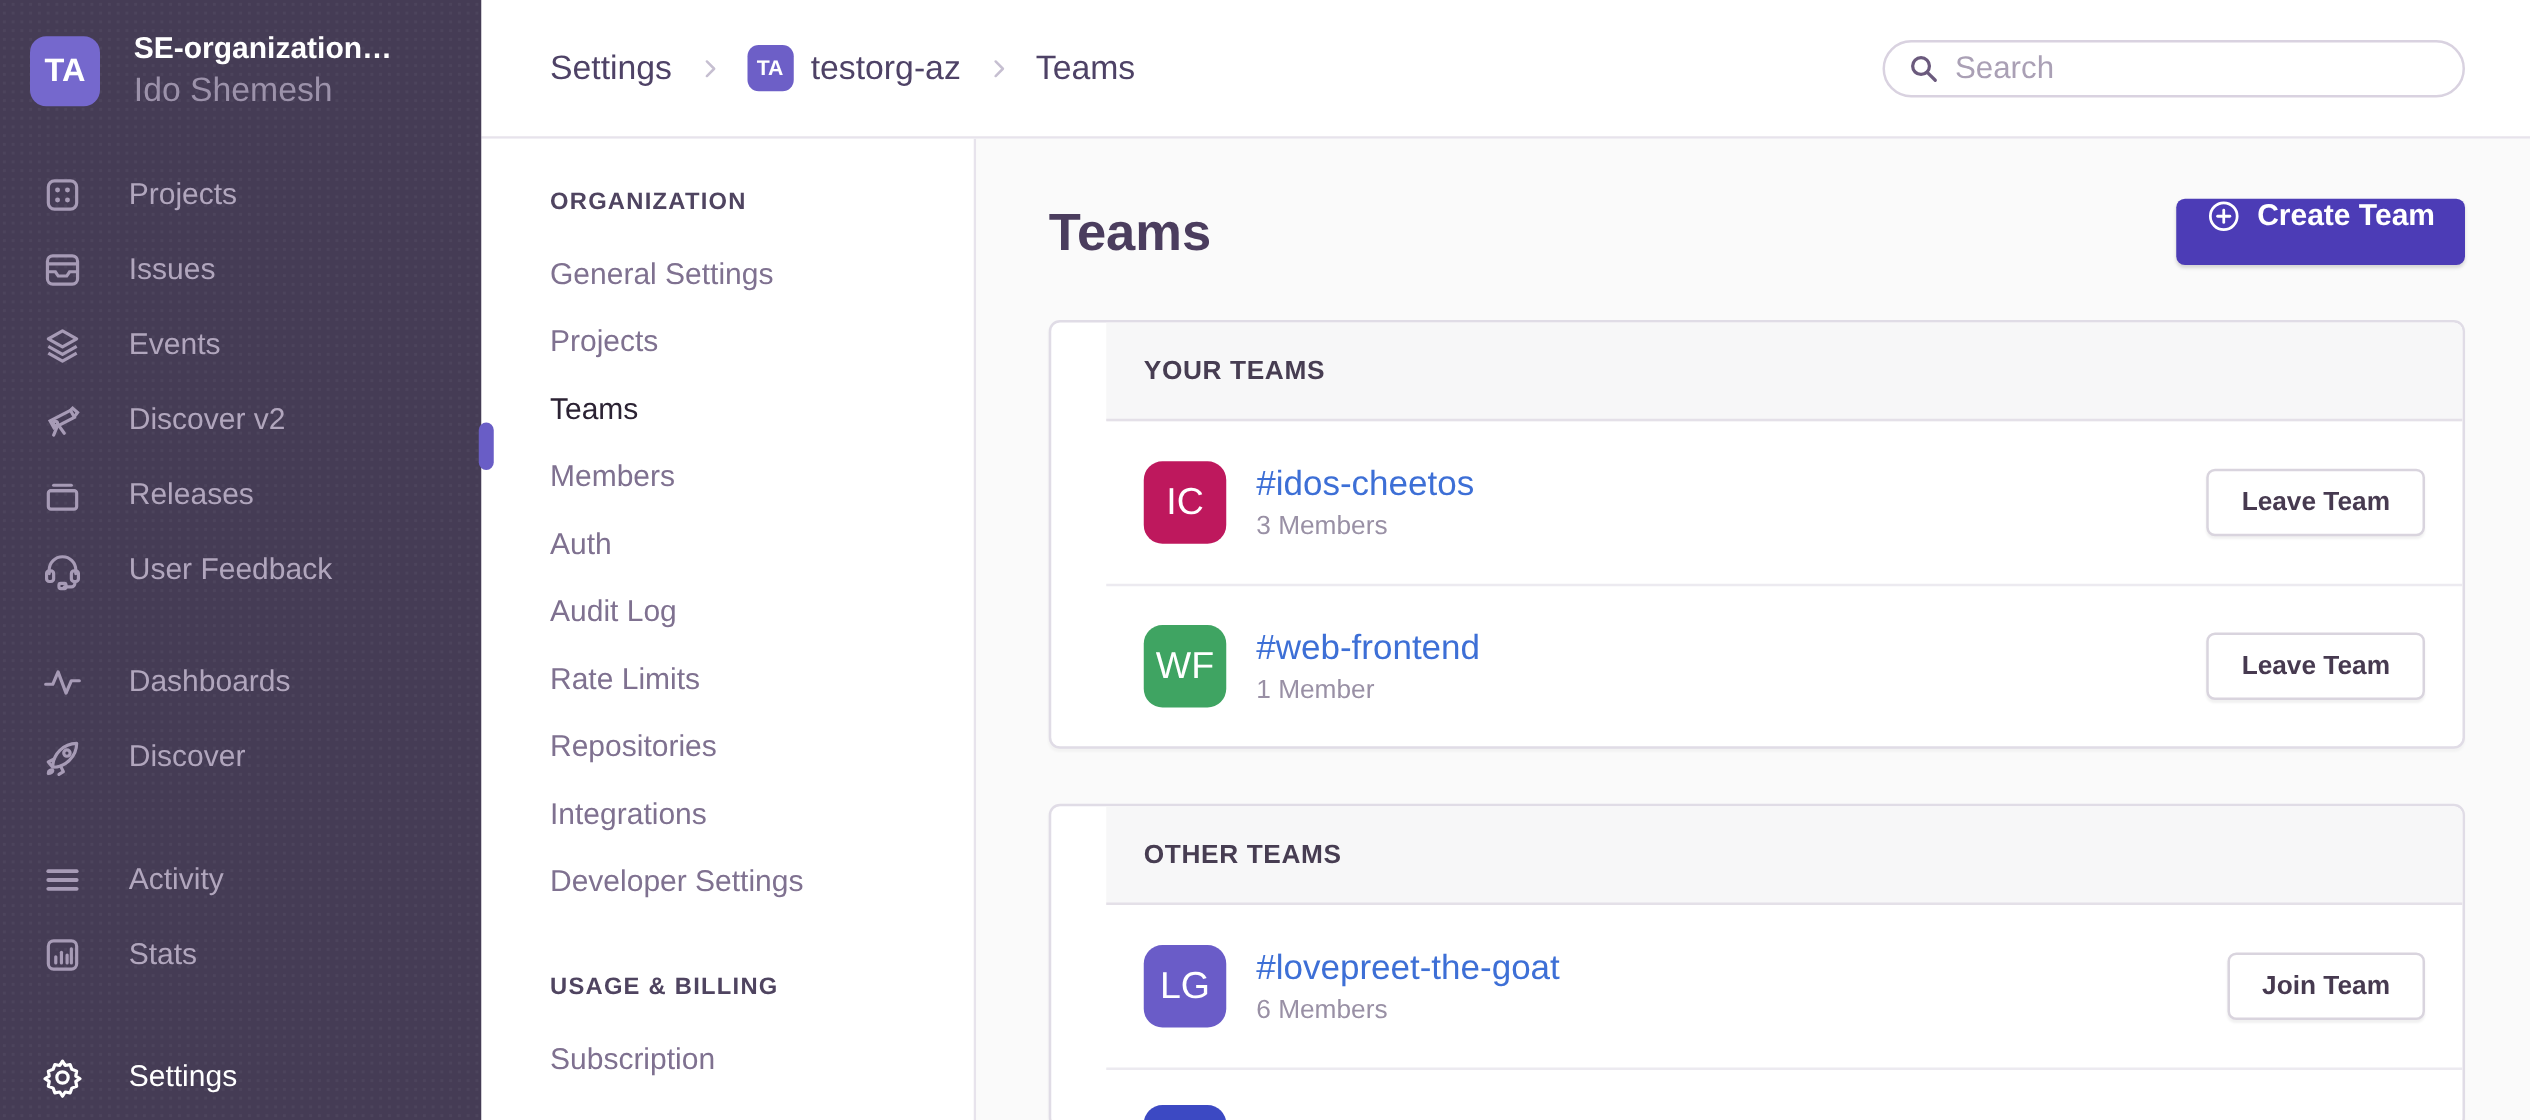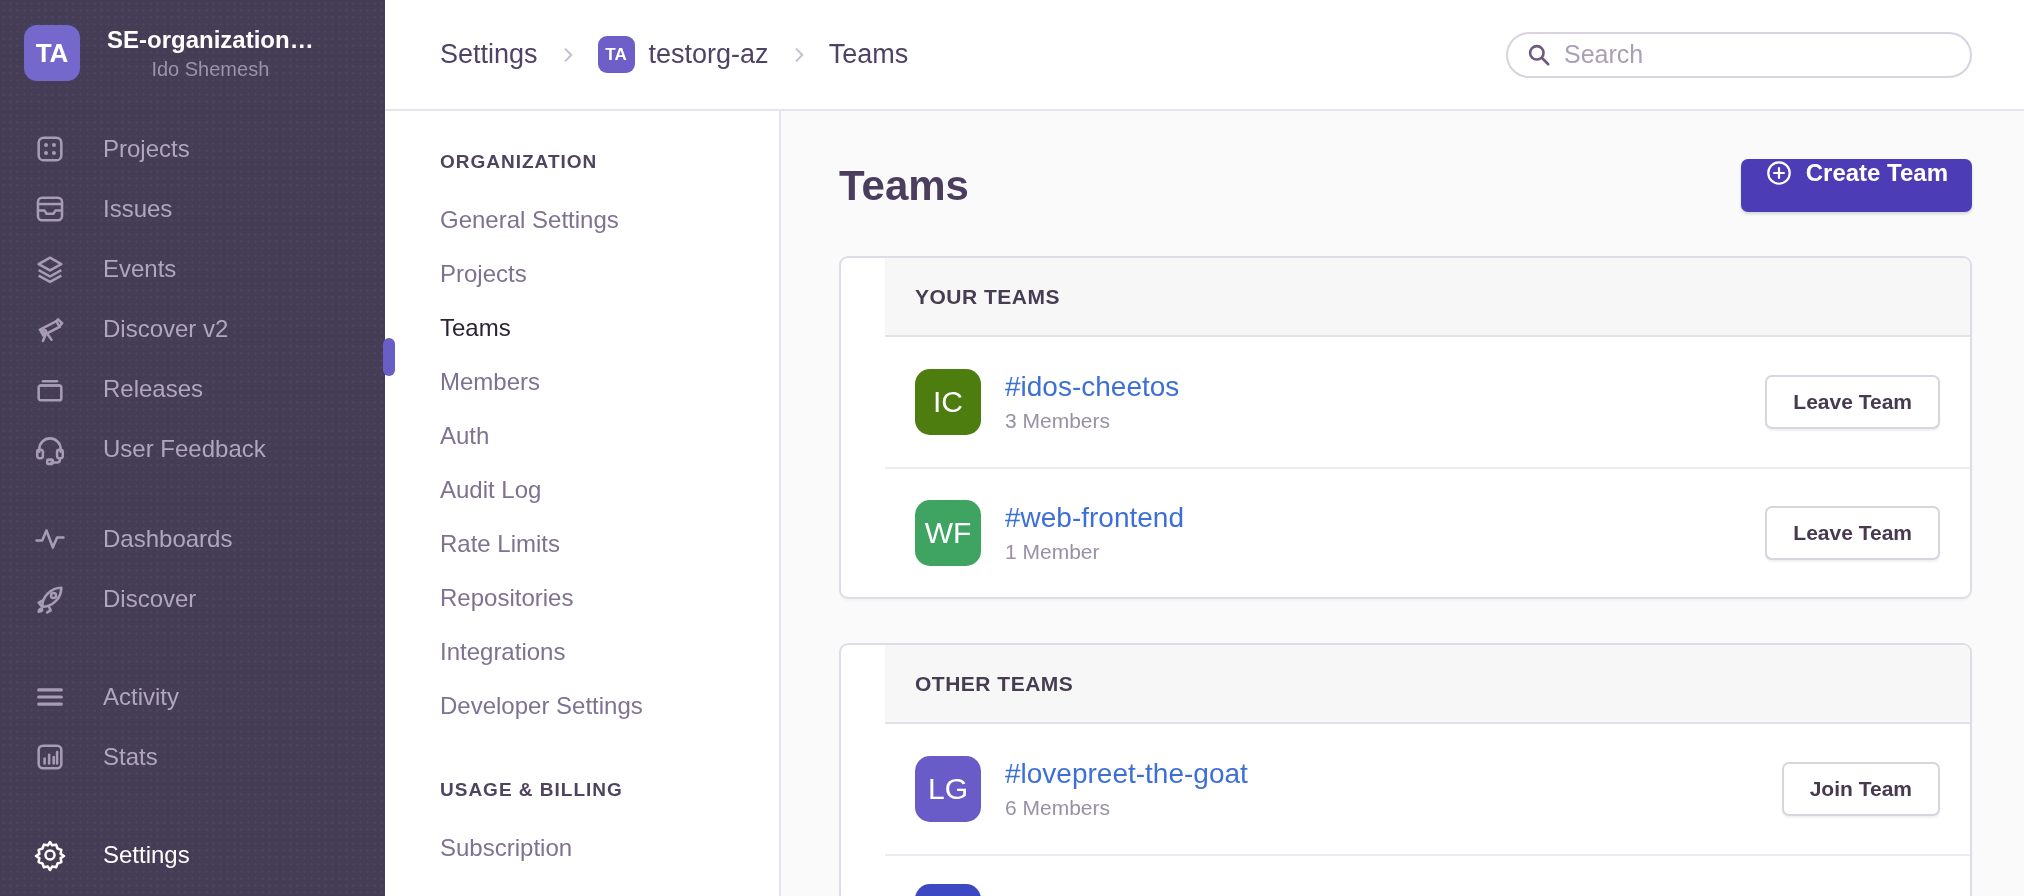--- a/index.html
+++ b/index.html
@@ -22,21 +22,21 @@
     display:flex; flex-direction:column;
   }
   .org-header { display:flex; align-items:center; gap:27px; padding:0 20px 0 24px; cursor:pointer; }
   .org-avatar {
     width:56px; height:56px; border-radius:13px; background:#7568cd;
     color:#fff; font-size:26px; font-weight:bold;
     display:flex; align-items:center; justify-content:center; flex-shrink:0;
   }
   .org-meta { min-width:0; }
   .org-name { color:#ffffff; font-size:24px; font-weight:bold; white-space:nowrap; overflow:hidden; max-width:240px; }
-  .org-user { color:#9c92aa; font-size:20px; margin-top:4px;text-align:center; }
+  .org-user { color:#9c92aa; font-size:27px; margin-top:4px; }
 
   .nav-group { margin-top:38px; }
   .nav-group.tight { margin-top:30px; }
   .nav-item {
     display:flex; align-items:center; height:60px; padding-left:30px; cursor:pointer;
     color:#b1a6bd; font-size:24px;
   }
   .nav-item .nav-icon { width:40px; height:40px; margin-right:33px; color:#a79bb6; display:flex; align-items:center; justify-content:center; flex-shrink:0; }
   .nav-item .nav-icon svg { width:34px; height:34px; }
   .nav-item.active { color:#ffffff; }
@@ -336,21 +336,21 @@
               <path d="M12 7.8v8.4"></path>
               <path d="M7.8 12h8.4"></path>
             </svg>
           <span>Create Team</span>
         </button>
       </div>
 
       <section class="panel">
         <div class="panel-header">YOUR TEAMS</div>
         <div class="team-row">
-          <div class="team-avatar" style="background: #4d7c0f;">IC</div>
+          <div class="team-avatar" style="background: #be185d;">IC</div>
           <div class="team-info">
             <a class="team-link">#idos-cheetos</a>
             <div class="team-members">3 Members</div>
           </div>
           <button class="btn-secondary">Leave Team</button>
         </div>
         <div class="team-row">
           <div class="team-avatar" style="background: rgb(63, 164, 98);">WF</div>
           <div class="team-info">
             <a class="team-link">#web-frontend</a>

